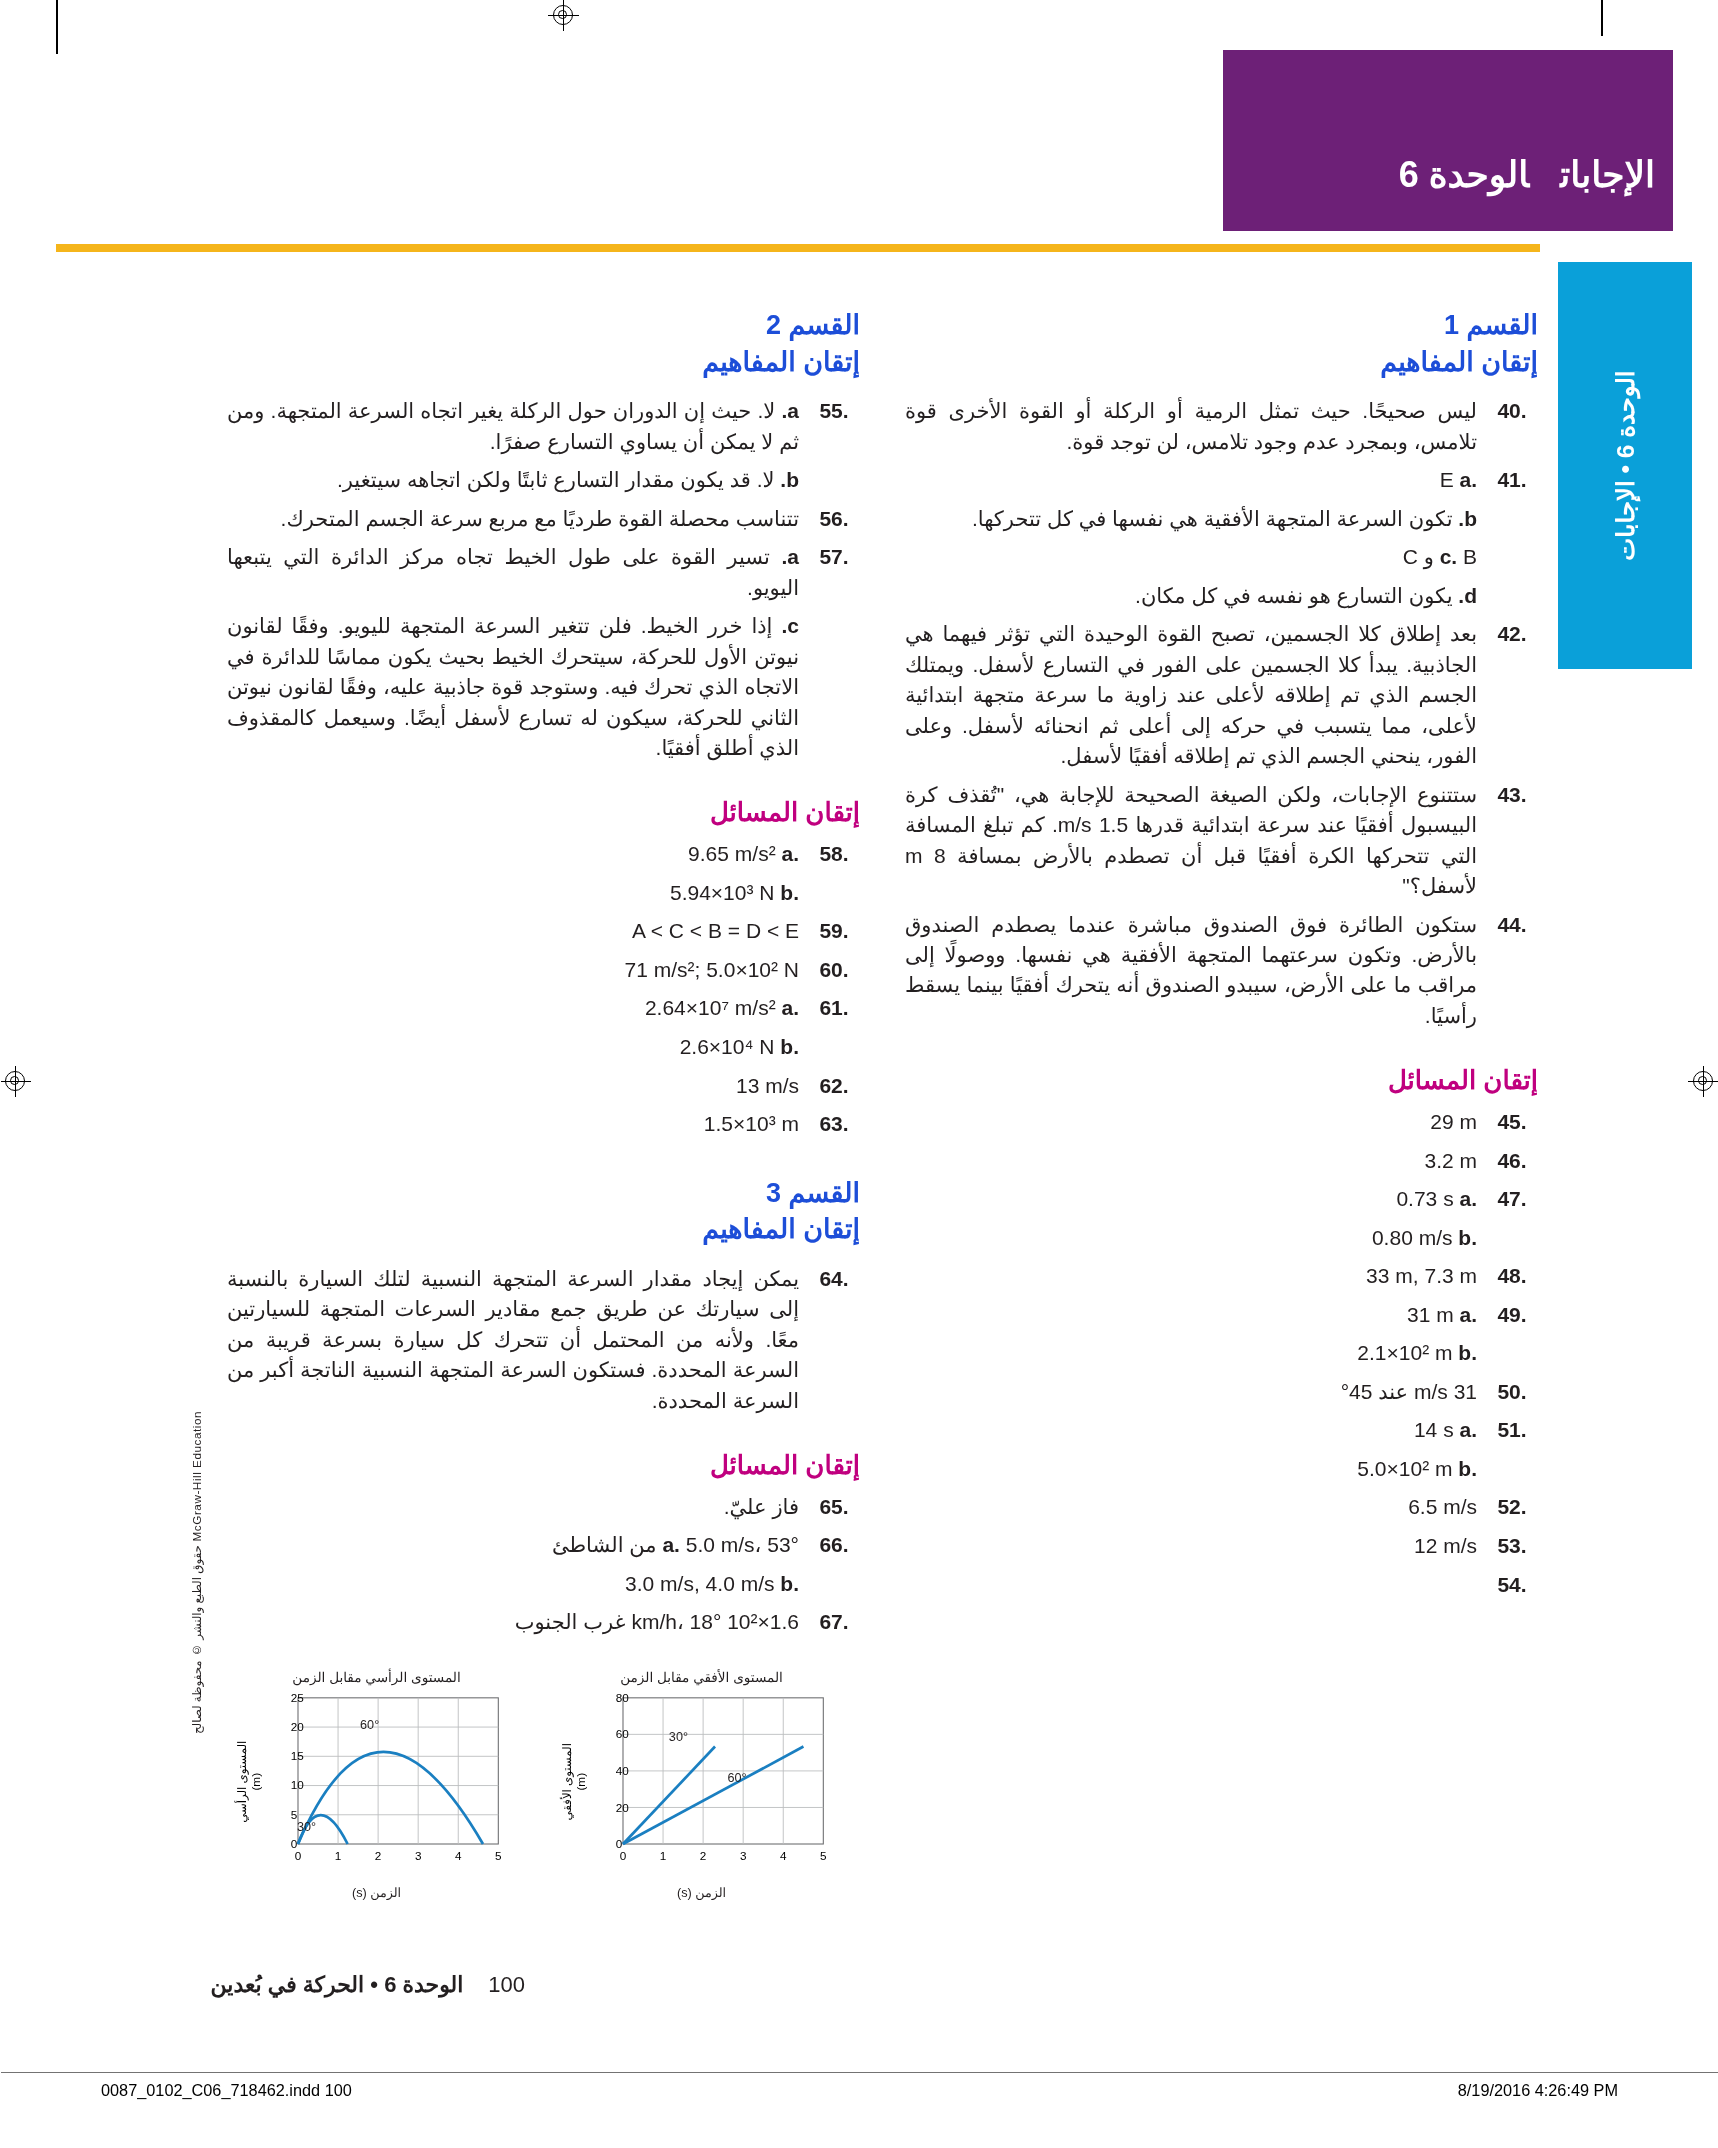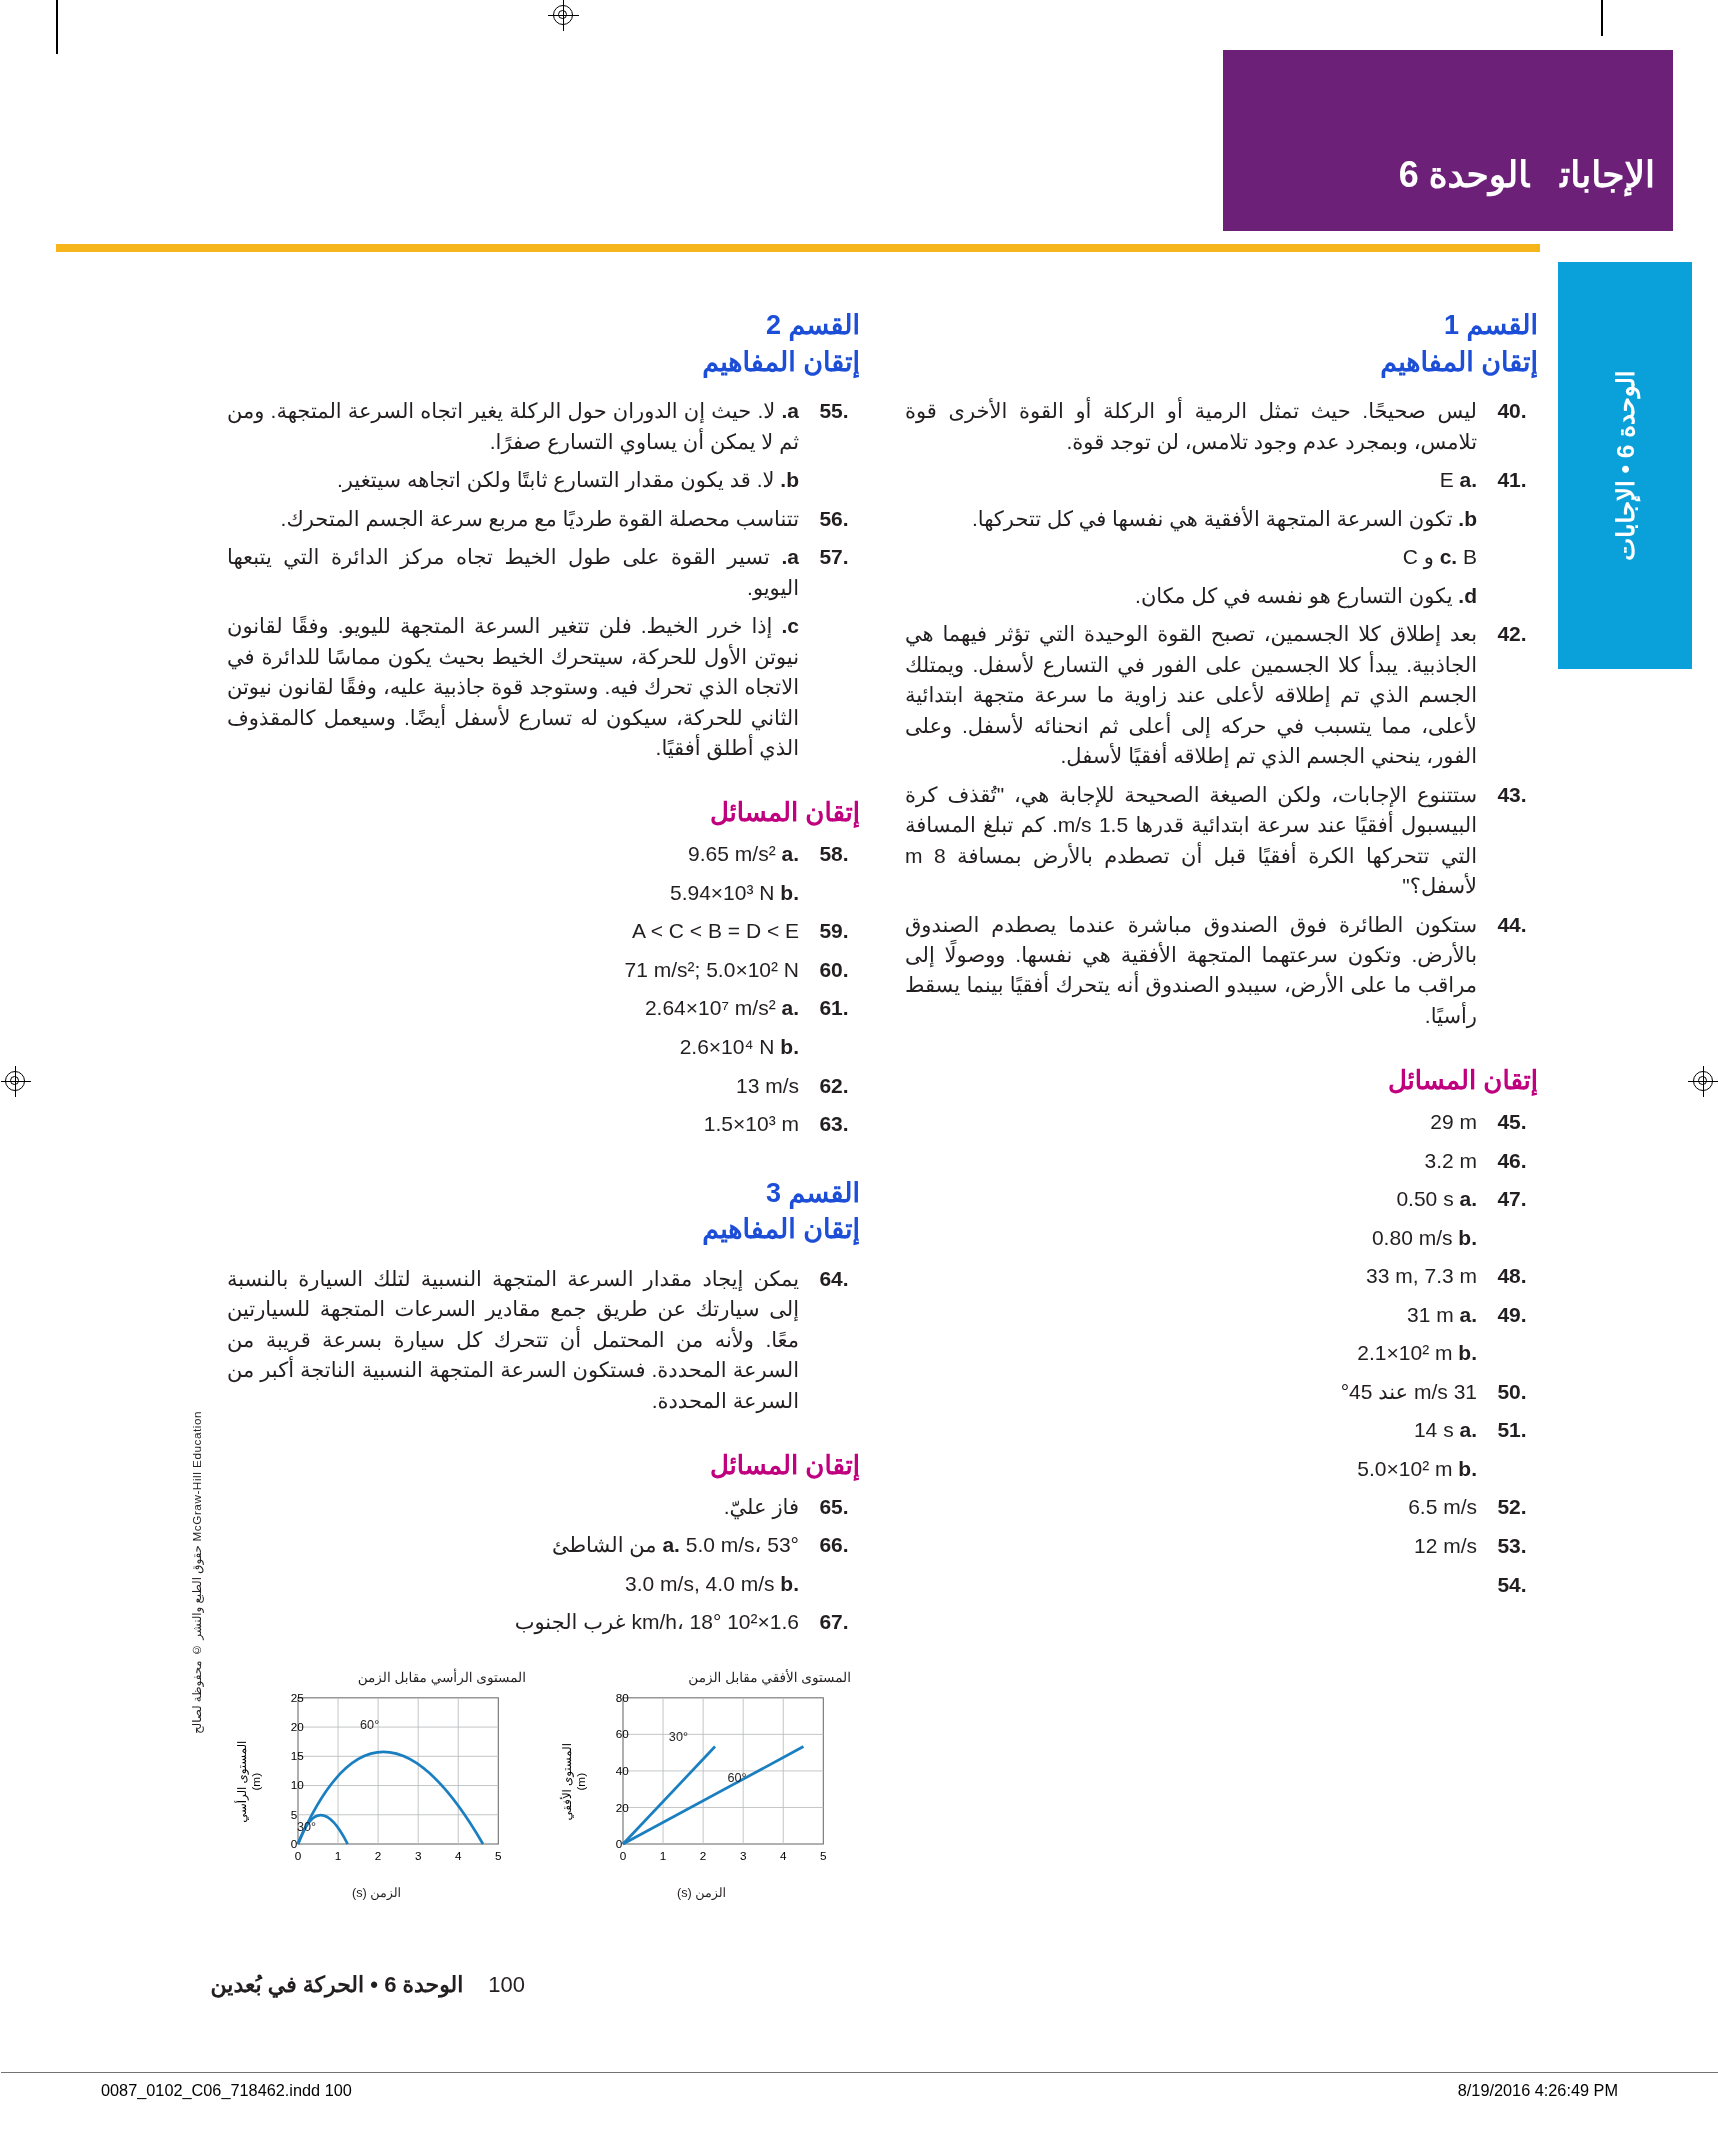--- a/index.html
+++ b/index.html
@@ -82,21 +82,21 @@
   .txt.ltr{direction:ltr;text-align:right;}
   b.lbl{font-weight:bold;}
 
   
   .charts{
     position:absolute;top:1669px;right:868px;width:624px;height:226px;
     direction:rtl;
   }
   .chart-box{position:absolute;top:0;width:299px;height:217px;}
   .chart-title{
-    font-size:13.6px;color:#231f20;margin-bottom:1.8px;
+    font-size:13.6px;color:#231f20;text-align:center;margin-bottom:1.8px;
     font-weight:normal;
   }
   .chart-xlabel{font-size:12.7px;text-align:center;margin-top:0.9px;}
 
   
   .footer{
     position:absolute;right:1194px;top:1972px;font-size:22px;direction:rtl;
   }
   .footer b{font-weight:bold;}
   .pagenum{font-weight:normal;}
@@ -197,21 +197,21 @@
   <div class="item">
     <div class="num">45.</div>
     <div class="txt ltr"><span>29 m</span></div>
   </div>
   <div class="item">
     <div class="num">46.</div>
     <div class="txt ltr"><span>3.2 m</span></div>
   </div>
   <div class="item">
     <div class="num">47.</div>
-    <div class="txt ltr"><span>0.50 s</span> <b class="lbl">a.</b></div>
+    <div class="txt ltr"><span>0.73 s</span> <b class="lbl">a.</b></div>
   </div>
   <div class="item">
     <div class="num"></div>
     <div class="txt ltr"><span>0.80 m/s</span> <b class="lbl">b.</b></div>
   </div>
   <div class="item">
     <div class="num">48.</div>
     <div class="txt ltr"><span>33 m, 7.3 m</span></div>
   </div>
   <div class="item">

